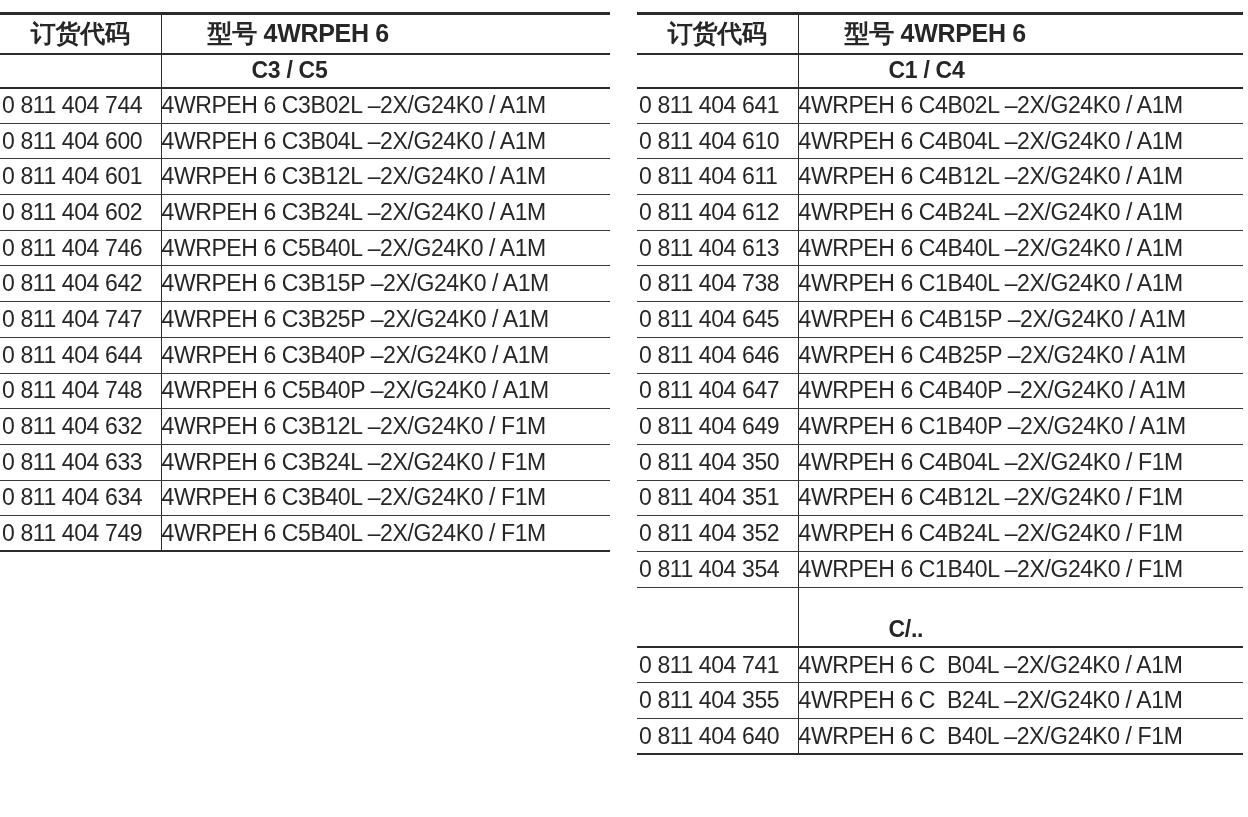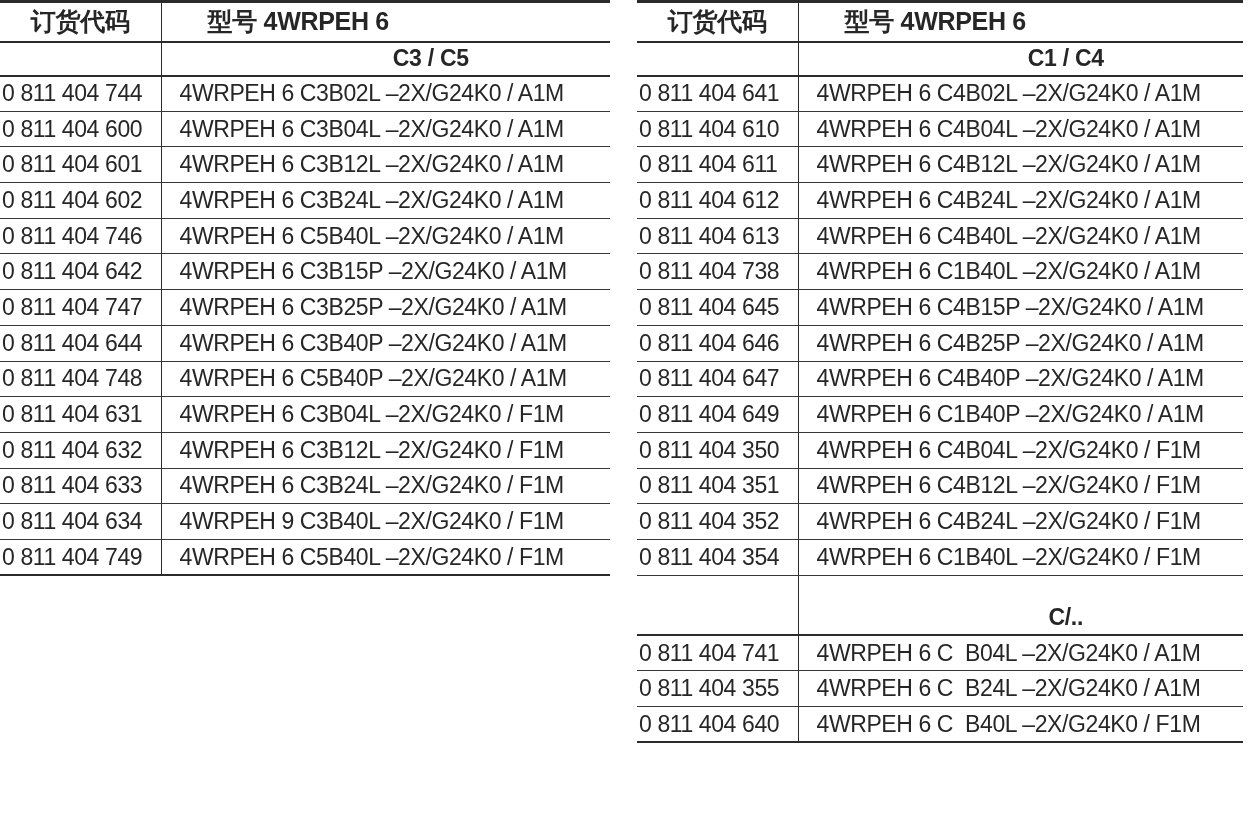--- a/index.html
+++ b/index.html
@@ -14,21 +14,21 @@
     background:var(--bg);
     position:relative;
     overflow:hidden;
     font-family:"Liberation Sans","DejaVu Sans",sans-serif;
     color:var(--text);
   }
   table.order-table{
     border-collapse:collapse;
     table-layout:fixed;
     position:absolute;
-    top:0;
+    top:12px;
     border-top:3px solid var(--line);
   }
   #table-left{left:0;width:610px;}
   #table-right{left:637px;width:606px;}
   .order-table th,.order-table td{
     padding:0;
     vertical-align:middle;
     overflow:hidden;
   }
   .col-code{width:161px;}
@@ -48,37 +48,37 @@
   .head-row th.code-head{text-align:center;}
   .head-row th.model-head{text-align:left;padding-left:46px;}
   
   .sub-row td{
     height:34px;
     border-bottom:2px solid var(--line);
     font-size:23px;
     font-weight:700;
     letter-spacing:-0.3px;
   }
-  .sub-row td.model-cell{text-align:center;padding-left:90px;margin-left:32px;}
+  .sub-row td.model-cell{text-align:left;padding-left:90px;margin-left:32px;}
   
   .spacer-row td{
     height:26px;
     border-bottom:none;
     border-top:none;
   }
   
   .data-row td{
     height:35.7px;
     border-bottom:1px solid #383838;
     font-size:23px;
     letter-spacing:-0.4px;
     white-space:pre;
   }
   .data-row td.code-cell{padding-left:2px;}
-  .data-row td.model-cell{padding-left:18px;}
+  .data-row td.model-cell{}
   
   .order-table tbody tr.table-end td{
     border-bottom:2px solid var(--line);
   }
 </style>
 </head>
 <body>
 
 <table class="order-table" id="table-left">
   <colgroup>
@@ -126,34 +126,30 @@
       </tr>
       <tr class="data-row">
         <td class="code-cell">0 811 404 644</td>
         <td class="model-cell">4WRPEH 6 C3B40P –2X/G24K0 / A1M</td>
       </tr>
       <tr class="data-row">
         <td class="code-cell">0 811 404 748</td>
         <td class="model-cell">4WRPEH 6 C5B40P –2X/G24K0 / A1M</td>
       </tr>
       <tr class="data-row">
-        <td class="code-cell">0 811 404 631</td>
-        <td class="model-cell">4WRPEH 6 C3B04L –2X/G24K0 / F1M</td>
-      </tr>
-      <tr class="data-row">
         <td class="code-cell">0 811 404 632</td>
         <td class="model-cell">4WRPEH 6 C3B12L –2X/G24K0 / F1M</td>
       </tr>
       <tr class="data-row">
         <td class="code-cell">0 811 404 633</td>
         <td class="model-cell">4WRPEH 6 C3B24L –2X/G24K0 / F1M</td>
       </tr>
       <tr class="data-row">
         <td class="code-cell">0 811 404 634</td>
-        <td class="model-cell">4WRPEH 9 C3B40L –2X/G24K0 / F1M</td>
+        <td class="model-cell">4WRPEH 6 C3B40L –2X/G24K0 / F1M</td>
       </tr>
       <tr class="data-row table-end">
         <td class="code-cell">0 811 404 749</td>
         <td class="model-cell">4WRPEH 6 C5B40L –2X/G24K0 / F1M</td>
       </tr>
     </tbody>
 </table>
 
 <table class="order-table" id="table-right">
   <colgroup>

